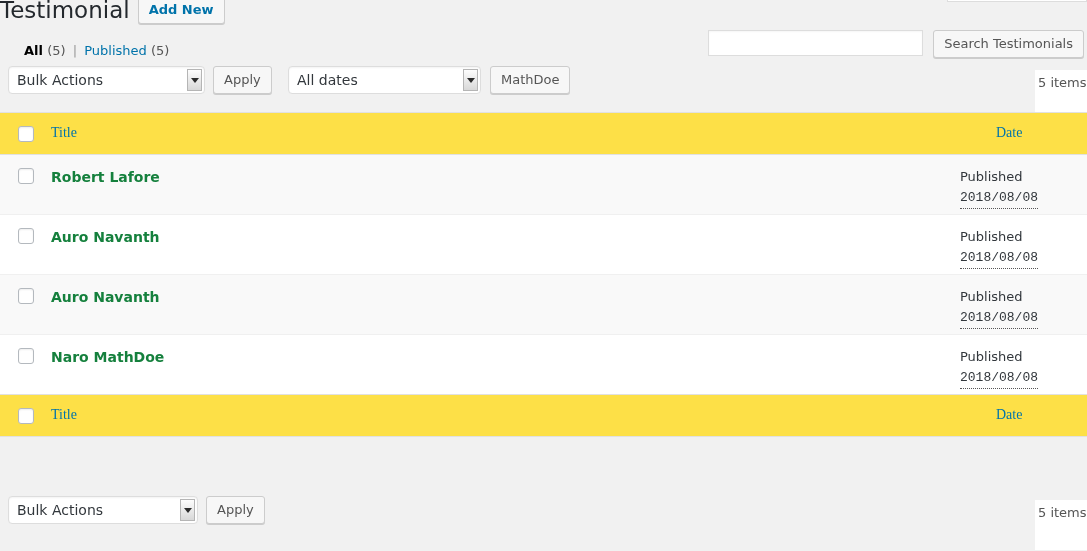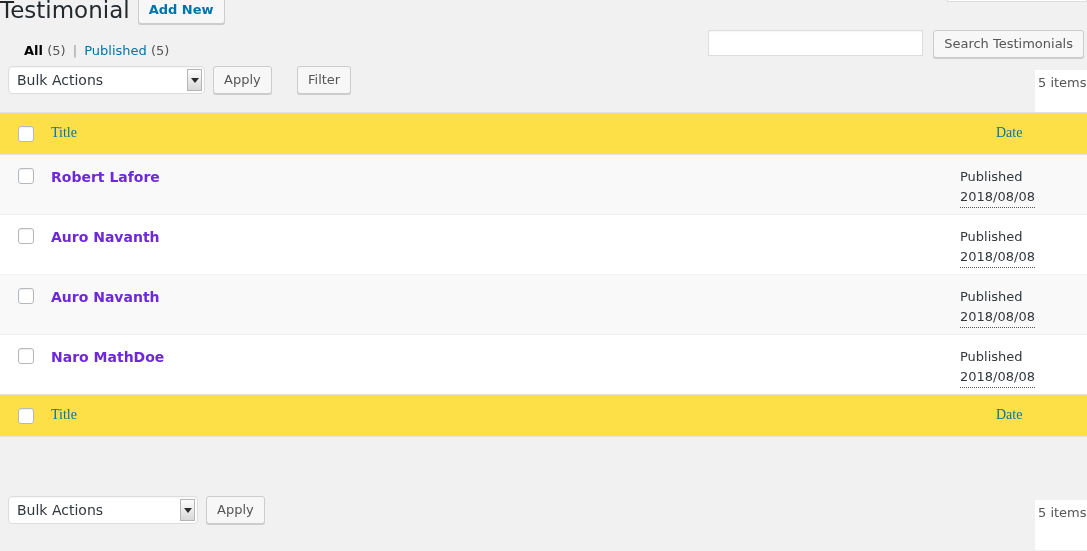--- a/index.html
+++ b/index.html
@@ -271,39 +271,40 @@
   tfoot .col-title .col-head-link { margin-left: 3px; }
 
   tbody tr { height: 60px; }
   tbody tr.alt { background: #f9f9f9; }
   tbody tr.plain { background: #fff; }
   tbody tr td { border-top: 1px solid #f0f0f0; }
   tbody tr:first-child td { border-top: none; }
 
   .row-title {
     display: inline-block;
-    color: #6d28d9;
+    color: #15803d;
     font-size: 14px;
     font-weight: bold;
     text-decoration: none;
     padding: 13px 0 0 3px;
     line-height: 18px;
   }
   .date-cell {
     padding: 12px 0 0 0;
     font-size: 13px;
     line-height: 20px;
     color: #32373c;
   }
   .date-cell .status { display: block; }
   .date-cell .stamp {
     display: inline-block;
     border-bottom: 1px dotted #555;
     text-decoration: none;
     color: #32373c;
+    font-family: Liberation Mono, monospace;
   }
 </style>
 </head>
 <body>
 
 <div class="clipped-panel"></div>
 
 <div class="title-row">
   <h1 class="page-title">Testimonial</h1>
   <a class="add-new-btn">Add New</a>
@@ -325,21 +326,25 @@
 <div class="tablenav top">
   <div class="bulkactions">
     <div class="wp-select bulk-select-top">
       <span>Bulk Actions</span>
       <span class="arrow-btn"></span>
     </div>
     <button class="action-btn">Apply</button>
   </div>
 
   <div class="filter-group">
-    <button class="action-btn">Filter</button>
+    <div class="wp-select date-select">
+      <span>All dates</span>
+      <span class="arrow-btn"></span>
+    </div>
+    <button class="action-btn">MathDoe</button>
   </div>
 
   <div class="displaying-num-box">5 items</div>
 </div>
 
 <table class="wp-list-table">
   <thead>
     <tr>
       <th class="col-cb">
         <div class="cb-wrap">

